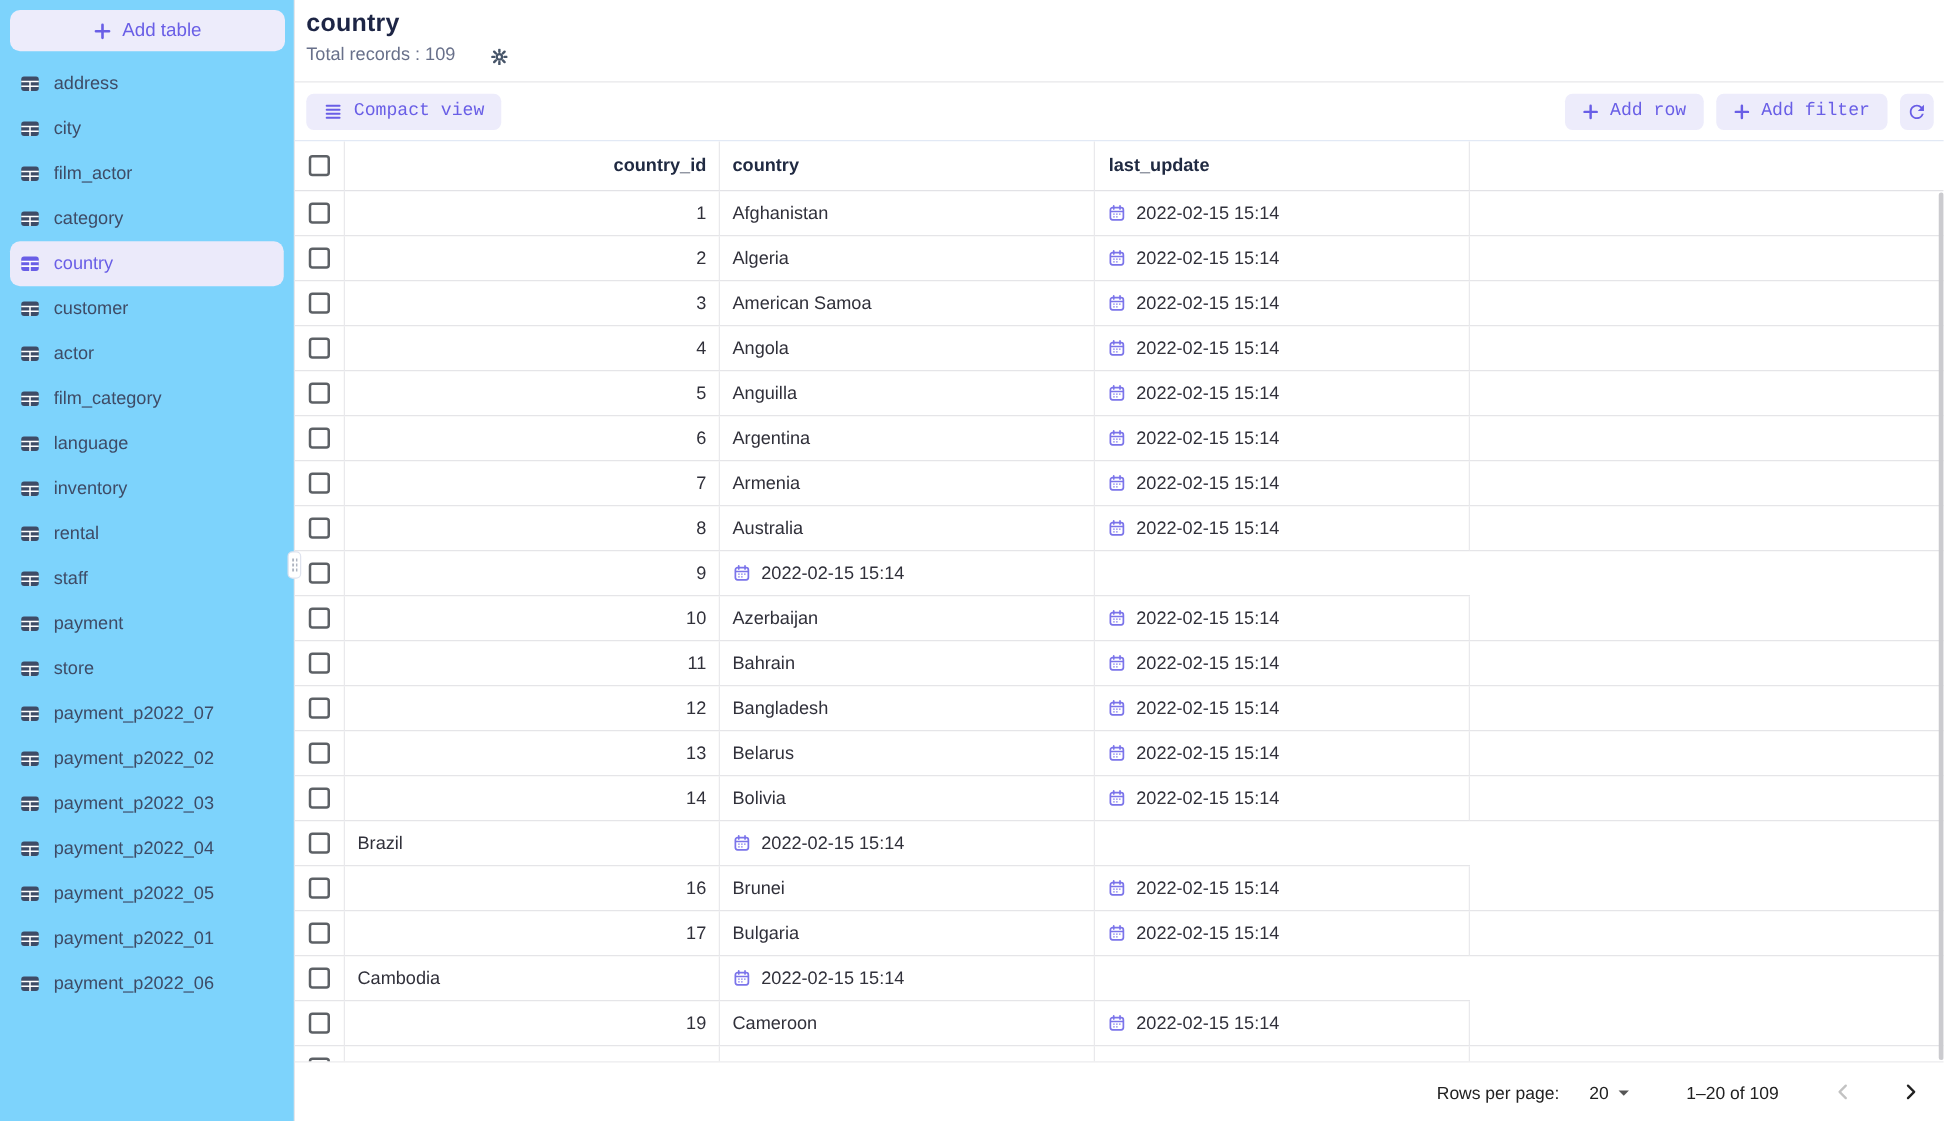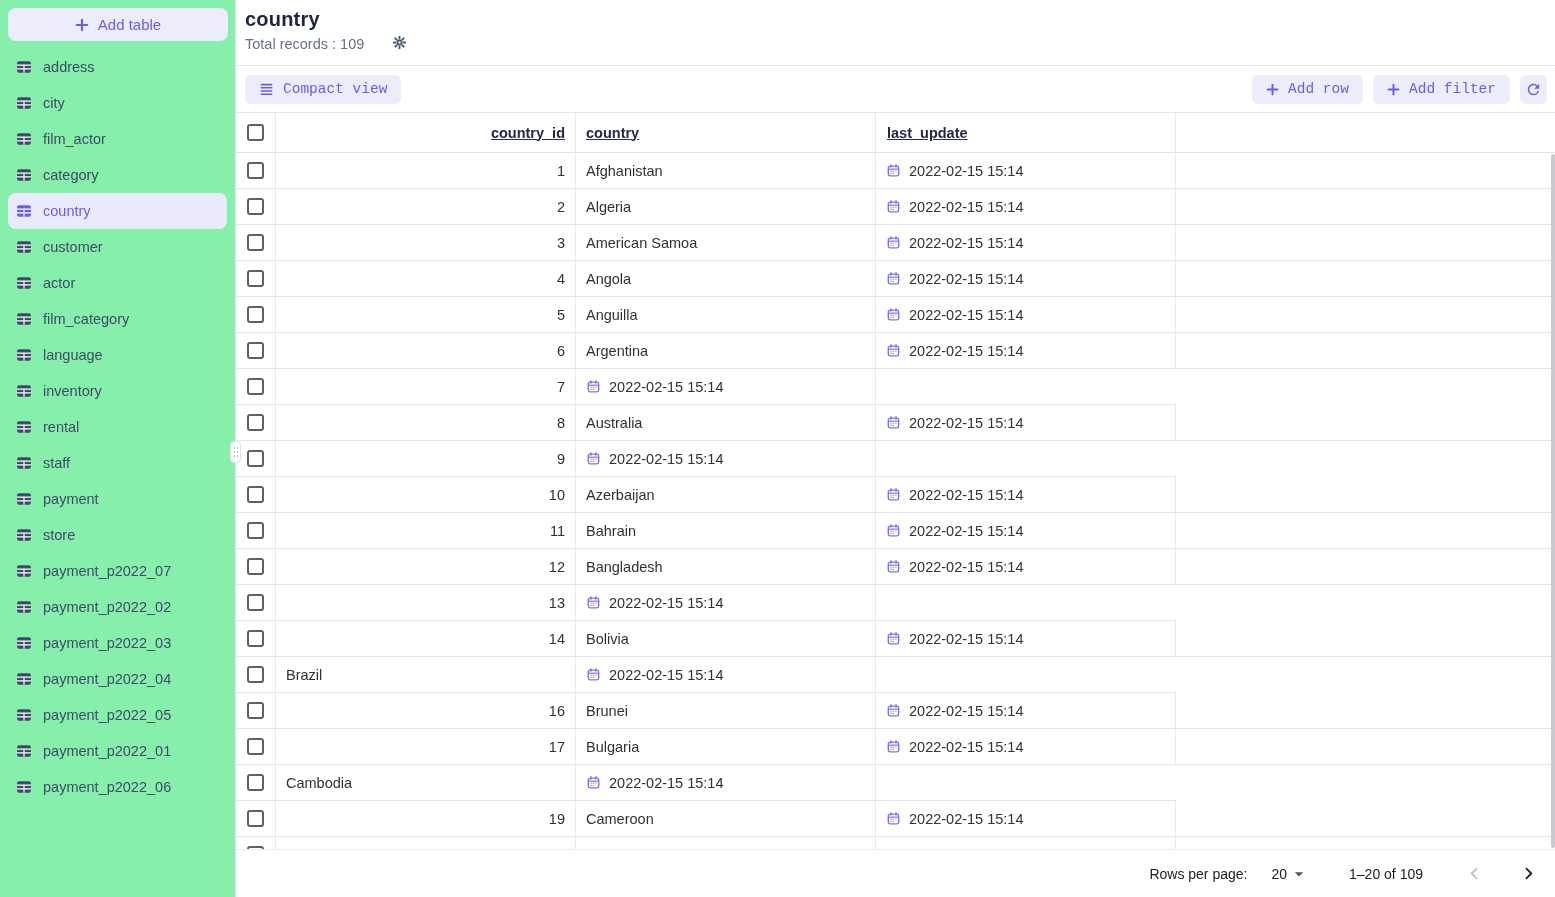--- a/index.html
+++ b/index.html
@@ -7,21 +7,21 @@
   body {
     display:flex;
     font-family:"Liberation Sans", sans-serif;
     background:#fff;
     color:#30303a;
   }
   
   .sidebar {
     width:236px; min-width:236px; height:100%;
     border-right:1px solid #e6e6ea;
-    background:#86efac; position:relative;
+    background:#7dd3fc; position:relative;
   }
   .add-table-btn {
     margin:8px; height:33px; width:220px;
     border-radius:8px;
     background:var(--accent_bg,#edecfb);
     color:var(--accent,#695ee6);
     display:flex; align-items:center; justify-content:center; gap:9px;
     font-size:15px; font-weight:500; cursor:pointer;
   }
   .side-list { margin-top:5px; }
@@ -40,42 +40,42 @@
     border:1px solid #dfe3ee; border-radius:4px;
     display:flex; align-items:center; justify-content:center;
   }
   .resize-dots { width:5px; height:12px;
     background-image:radial-gradient(#aeb4c0 0.9px, transparent 1px);
     background-size:3px 4px; }
   
   .main { flex:1; display:flex; flex-direction:column; background:#fff; min-width:0; }
   .main-header { height:66px; border-bottom:1px solid #e8e8ea; padding:8px 0 0 9px; }
   .page-title { font-size:20px; font-weight:700; color:var(--title,#1d2545); letter-spacing:.2px; }
-  .records-row { margin-top:5px; display:flex; align-items:flex-start; gap:29px; }
+  .records-row { margin-top:5px; display:flex; align-items:flex-end; gap:29px; }
   .records-text { font-size:14.5px; color:var(--muted,#68708a); }
   .gear { color:#475569; display:flex; cursor:pointer; }
   .toolbar { height:46px; display:flex; align-items:center; padding:0 8px 0 9px; gap:10px;font-family:Liberation Mono, monospace; }
   .btn {
     height:29px; border:none; border-radius:6px;
     background:var(--accent_bg,#edecfb); color:var(--accent,#695ee6);
     display:inline-flex; align-items:center; gap:9px;
     font-size:14.5px; font-family:inherit; padding:0 14px; cursor:pointer; white-space:nowrap;
   }
   .icon-btn { width:27px; padding:0; justify-content:center; }
   .spacer { flex:1; }
   
   .table-viewport {
     position:relative; height:738px; overflow:hidden;
     border-top:1px solid #e2e9f5; border-bottom:1px solid #ececee;
   }
   .thead, .trow {
     display:grid;
     grid-template-columns:40px 300px 300px 300px 1fr;
   }
-  .thead { height:40px;text-decoration:underline; }
+  .thead { height:40px; }
   .trow { height:36px; }
   .cell {
     display:flex; align-items:center;
     border-right:1px solid #e9e9ec; border-bottom:1px solid #e5e5e8;
     font-size:14.5px; color:#30303a; overflow:hidden; white-space:nowrap;
   }
   .cell:last-child { border-right:none; }
   .thead .cell { border-bottom:1px solid #e2e2e6; font-weight:600; color:#202a42; }
   .c-check { justify-content:center; }
   .checkbox {
@@ -530,20 +530,21 @@
             </span>
             <span class="upd-text">2022-02-15 15:14</span>
           </div>
           <div class="cell"></div>
         </div>
         <div class="trow">
           <div class="cell c-check">
             <span class="checkbox"></span>
           </div>
           <div class="cell c-id">7</div>
+          <div class="cell c-country">Armenia</div>
           <div class="cell c-update">
             <span class="cal">
               <svg width="13" height="13" viewBox="0 0 16 16" fill="none" stroke="currentColor">
                 <rect x="1.6" y="2.6" width="12.8" height="12" rx="2.2" stroke-width="1.7"></rect>
                 <path d="M1.6 6.4h12.8" stroke-width="1.5"></path>
                 <path d="M4.9 0.9v3M11.1 0.9v3" stroke-width="1.7" stroke-linecap="round"></path>
                 <g stroke-width="1.3">
                   <path d="M4.4 9h1.4M7.3 9h1.4M10.2 9h1.4M4.4 11.7h1.4M7.3 11.7h1.4"></path>
                 </g>
               </svg>
@@ -654,20 +655,21 @@
             </span>
             <span class="upd-text">2022-02-15 15:14</span>
           </div>
           <div class="cell"></div>
         </div>
         <div class="trow">
           <div class="cell c-check">
             <span class="checkbox"></span>
           </div>
           <div class="cell c-id">13</div>
+          <div class="cell c-country">Belarus</div>
           <div class="cell c-update">
             <span class="cal">
               <svg width="13" height="13" viewBox="0 0 16 16" fill="none" stroke="currentColor">
                 <rect x="1.6" y="2.6" width="12.8" height="12" rx="2.2" stroke-width="1.7"></rect>
                 <path d="M1.6 6.4h12.8" stroke-width="1.5"></path>
                 <path d="M4.9 0.9v3M11.1 0.9v3" stroke-width="1.7" stroke-linecap="round"></path>
                 <g stroke-width="1.3">
                   <path d="M4.4 9h1.4M7.3 9h1.4M10.2 9h1.4M4.4 11.7h1.4M7.3 11.7h1.4"></path>
                 </g>
               </svg>

